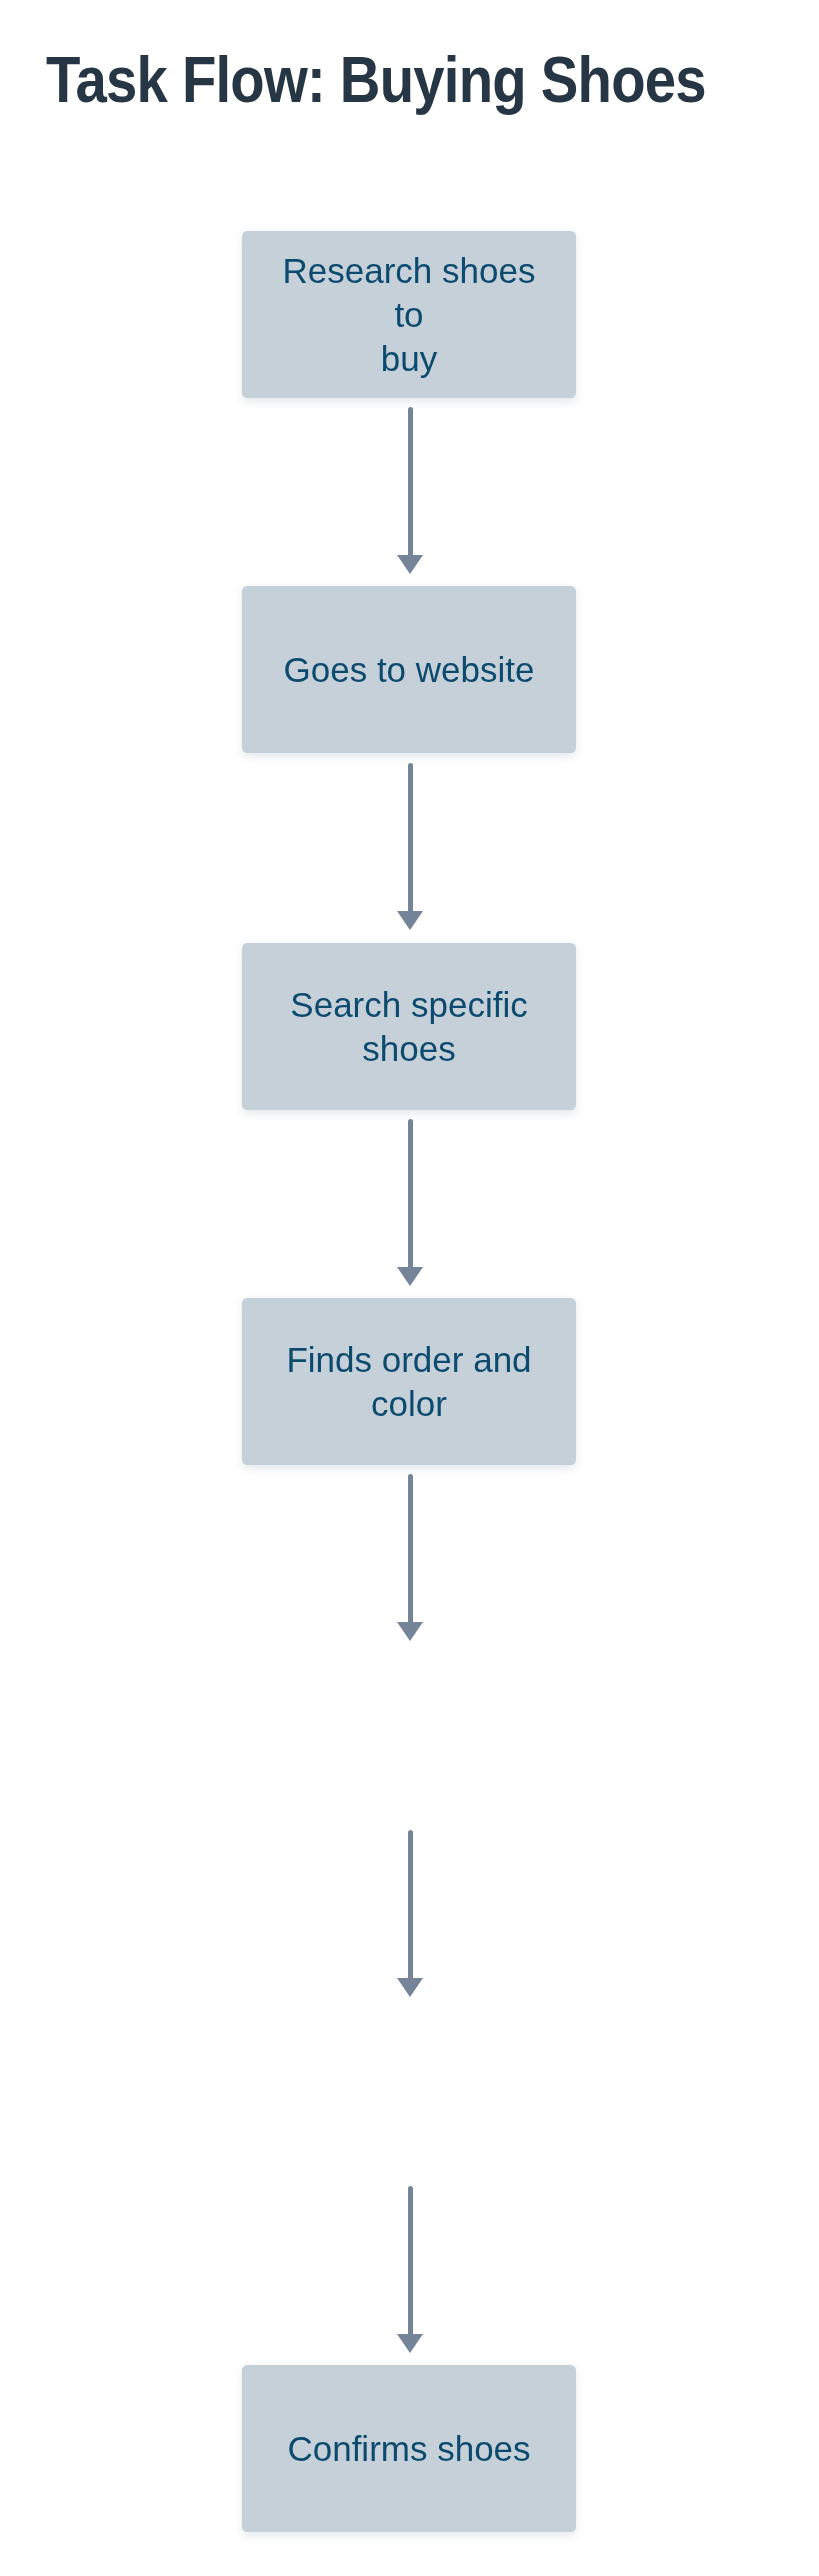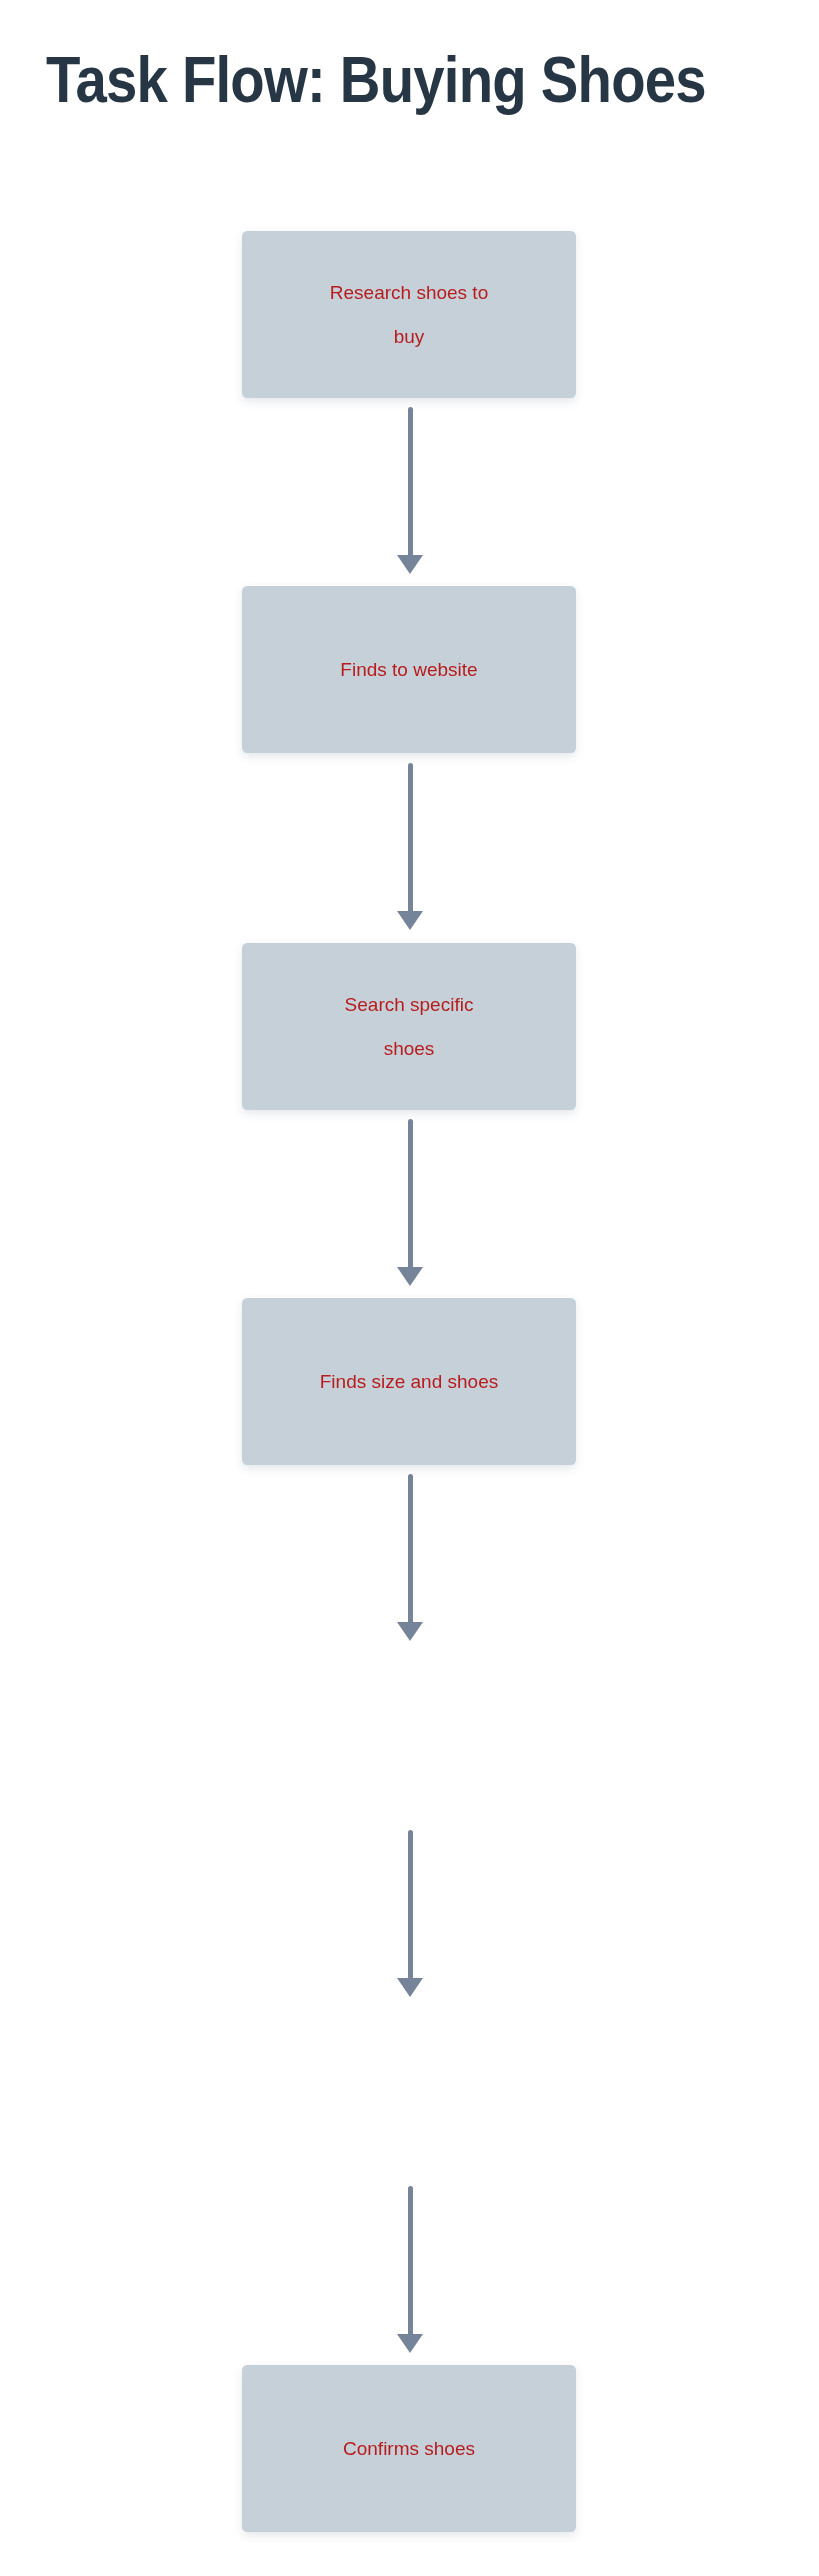--- a/index.html
+++ b/index.html
@@ -38,23 +38,23 @@
     background: #c5d0d9;
     border-radius: 5.2px;
     box-shadow: 0 3.5px 8.7px rgba(100, 120, 140, 0.16);
     display: flex;
     align-items: center;
     justify-content: center;
     text-align: center;
     padding: 0 31px;
   }
   .node-label {
-    font-size: 19px;
+    font-size: 35px;
     line-height: 44px;
-    color: #b91c1c;
+    color: #0c4a6e;
     white-space: pre-line;
   }
   .arrow {
     position: absolute;
     left: 397px;
     width: 26px;
     height: 167px;
   }
   .arrow .shaft {
     position: absolute;
@@ -86,38 +86,38 @@
   <div class="node" style="top:231px">
     <span class="node-label">Research shoes to
 buy</span>
   </div>
   <div class="arrow" style="top:407px">
     <div class="shaft"></div>
     <div class="head"></div>
   </div>
 
   <div class="node" style="top:586px">
-    <span class="node-label">Finds to website</span>
+    <span class="node-label">Goes to website</span>
   </div>
   <div class="arrow" style="top:763px">
     <div class="shaft"></div>
     <div class="head"></div>
   </div>
 
   <div class="node" style="top:943px">
     <span class="node-label">Search specific
 shoes</span>
   </div>
   <div class="arrow" style="top:1119px">
     <div class="shaft"></div>
     <div class="head"></div>
   </div>
 
   <div class="node" style="top:1298px">
-    <span class="node-label">Finds size and shoes</span>
+    <span class="node-label">Finds order and color</span>
   </div>
   <div class="arrow" style="top:1474px">
     <div class="shaft"></div>
     <div class="head"></div>
   </div>
 
   <div class="arrow" style="top:1830px">
     <div class="shaft"></div>
     <div class="head"></div>
   </div>

